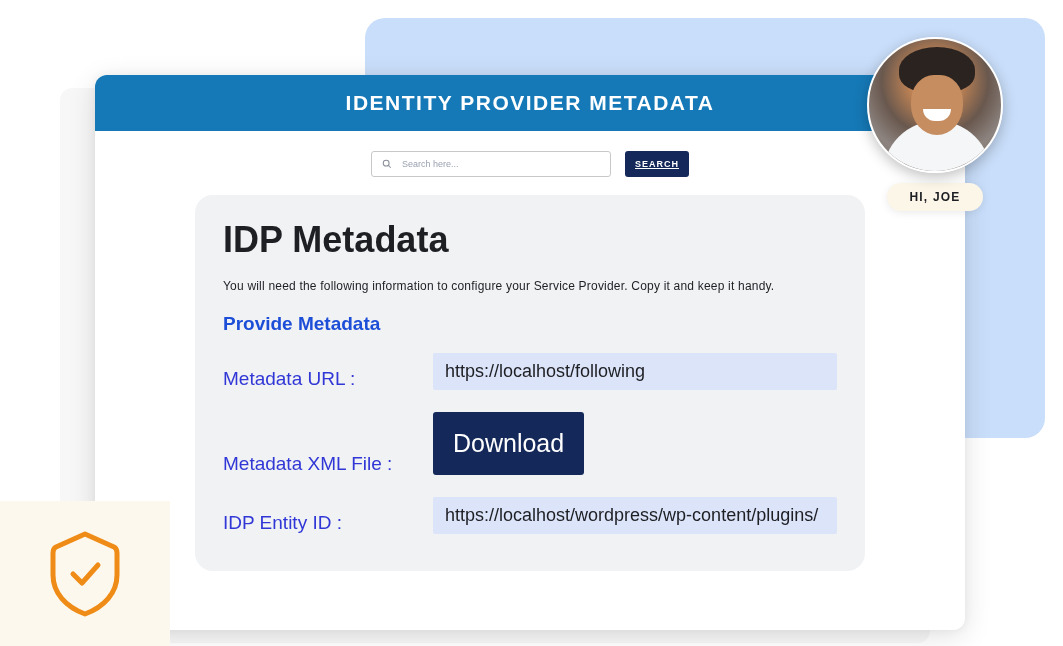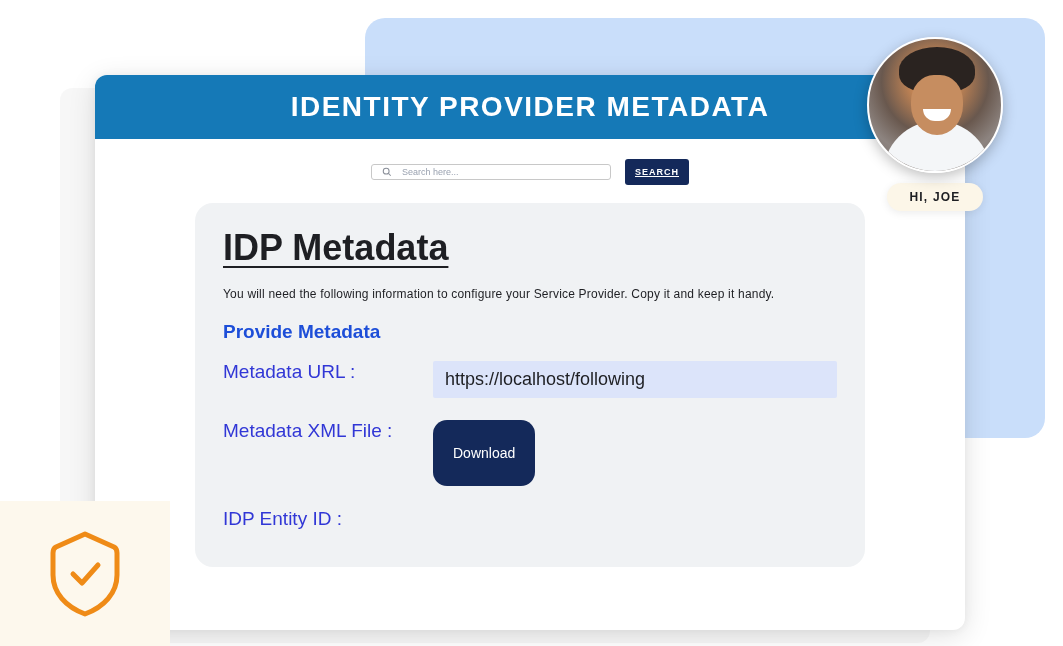--- a/index.html
+++ b/index.html
@@ -41,38 +41,38 @@
     height: 555px;
     background: rgba(0,0,0,0.03);
     border-radius: 12px;
     z-index: 1;
   }
   .header-bar {
     background: #1579b7;
     color: #fff;
     text-align: center;
     padding: 16px 0;
-    font-size: 28px;
+    font-size: 21px;
     font-weight: 600;
     letter-spacing: 1.5px;
   }
   .search-row {
     display: flex;
     justify-content: center;
     align-items: center;
     gap: 14px;
     padding: 20px 0 18px;
   }
   .search-box {
     display: flex;
     align-items: center;
     border: 1px solid #c8c8c8;
     border-radius: 3px;
     width: 240px;
-    height: 16px;
+    height: 26px;
     padding: 0 10px;
     background: #fff;
   }
   .search-box svg { flex-shrink: 0; }
   .search-placeholder {
     color: #9aa2b0;
     font-size: 9px;
     margin-left: 10px;
     font-weight: 500;
   }
@@ -90,41 +90,40 @@
   .card {
     background: #f0f2f4;
     margin: 0 100px 0 100px;
     border-radius: 18px;
     padding: 24px 28px 34px 28px;
   }
   .card-title {
     font-size: 36px;
     font-weight: 700;
     color: #1e1f23;
-    text-decoration: underline;
     text-decoration-thickness: 2px;
     text-underline-offset: 6px;
     margin-bottom: 16px;
   }
   .card-desc {
     font-size: 12px;
     color: #1e1f23;
     line-height: 1.65;
     margin-bottom: 16px;
     letter-spacing: 0.2px;
   }
   .subheader {
     font-size: 19px;
     font-weight: 600;
     color: #1d4ed8;
     margin-bottom: 18px;
   }
   .field-row {
     display: flex;
-    align-items: flex-start;
+    align-items: flex-end;
     margin-bottom: 22px;
   }
   .field-row:last-child { margin-bottom: 3px; }
   .field-label {
     color: #3137d6;
     font-size: 19px;
     width: 210px;
     flex-shrink: 0;
   }
   .field-value {
@@ -133,23 +132,23 @@
     font-size: 18px;
     padding: 8px 12px;
     border-radius: 2px;
     flex: 1;
     white-space: nowrap;
     overflow: hidden;
   }
   .download-btn {
     background: #14295a;
     color: #fff;
-    font-size: 14px;
-    padding: 25px 20px;
-    border-radius: 14px;
+    font-size: 25px;
+    padding: 17px 20px;
+    border-radius: 3px;
     cursor: pointer;
     display: inline-block;
   }
   .avatar-wrap {
     position: absolute;
     top: 37px;
     right: 60px;
     z-index: 5;
     text-align: center;
   }
@@ -252,20 +251,21 @@
 
     <div class="field-row">
       <div class="field-label">Metadata XML File :</div>
       <div>
         <span class="download-btn">Download</span>
       </div>
     </div>
 
     <div class="field-row">
       <div class="field-label">IDP Entity ID :</div>
+      <div class="field-value">https://localhost/wordpress/wp-content/plugins/</div>
     </div>
   </div>
 </div>
 
 <div class="avatar-wrap">
   <div class="avatar">
     <div class="avatar-face"></div>
     <div class="avatar-smile"></div>
   </div>
   <div class="greeting">HI, JOE</div>

